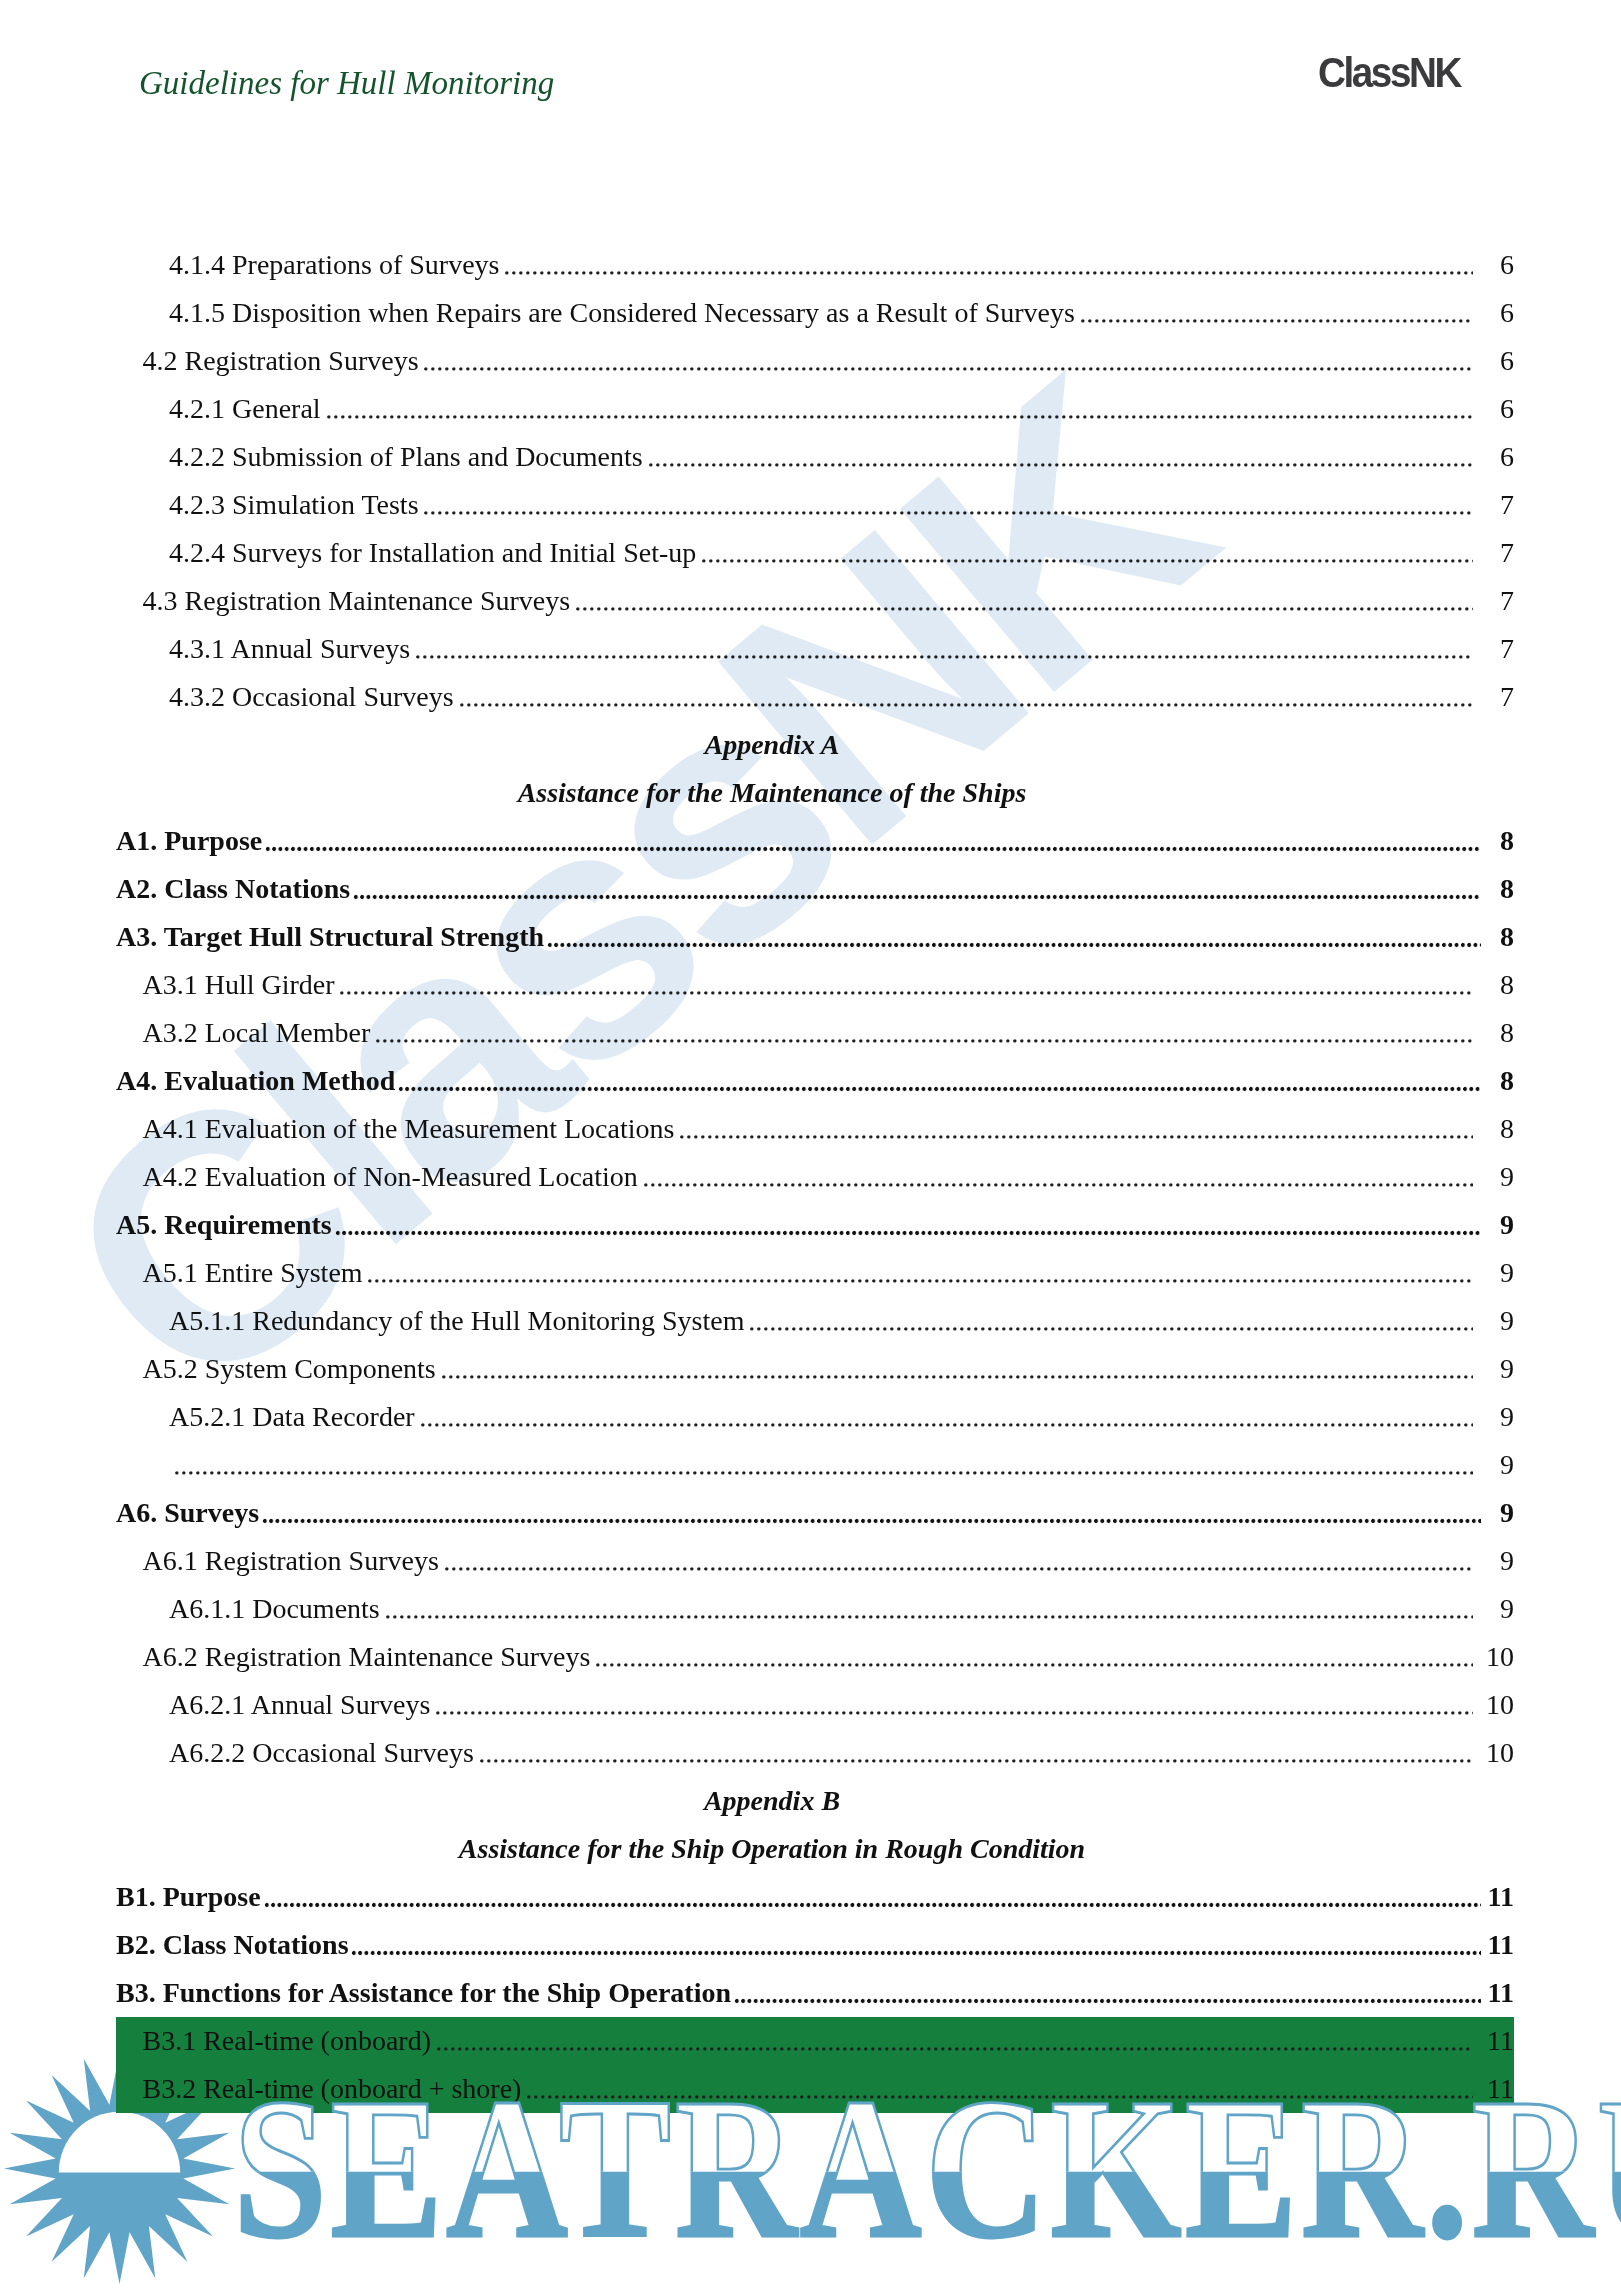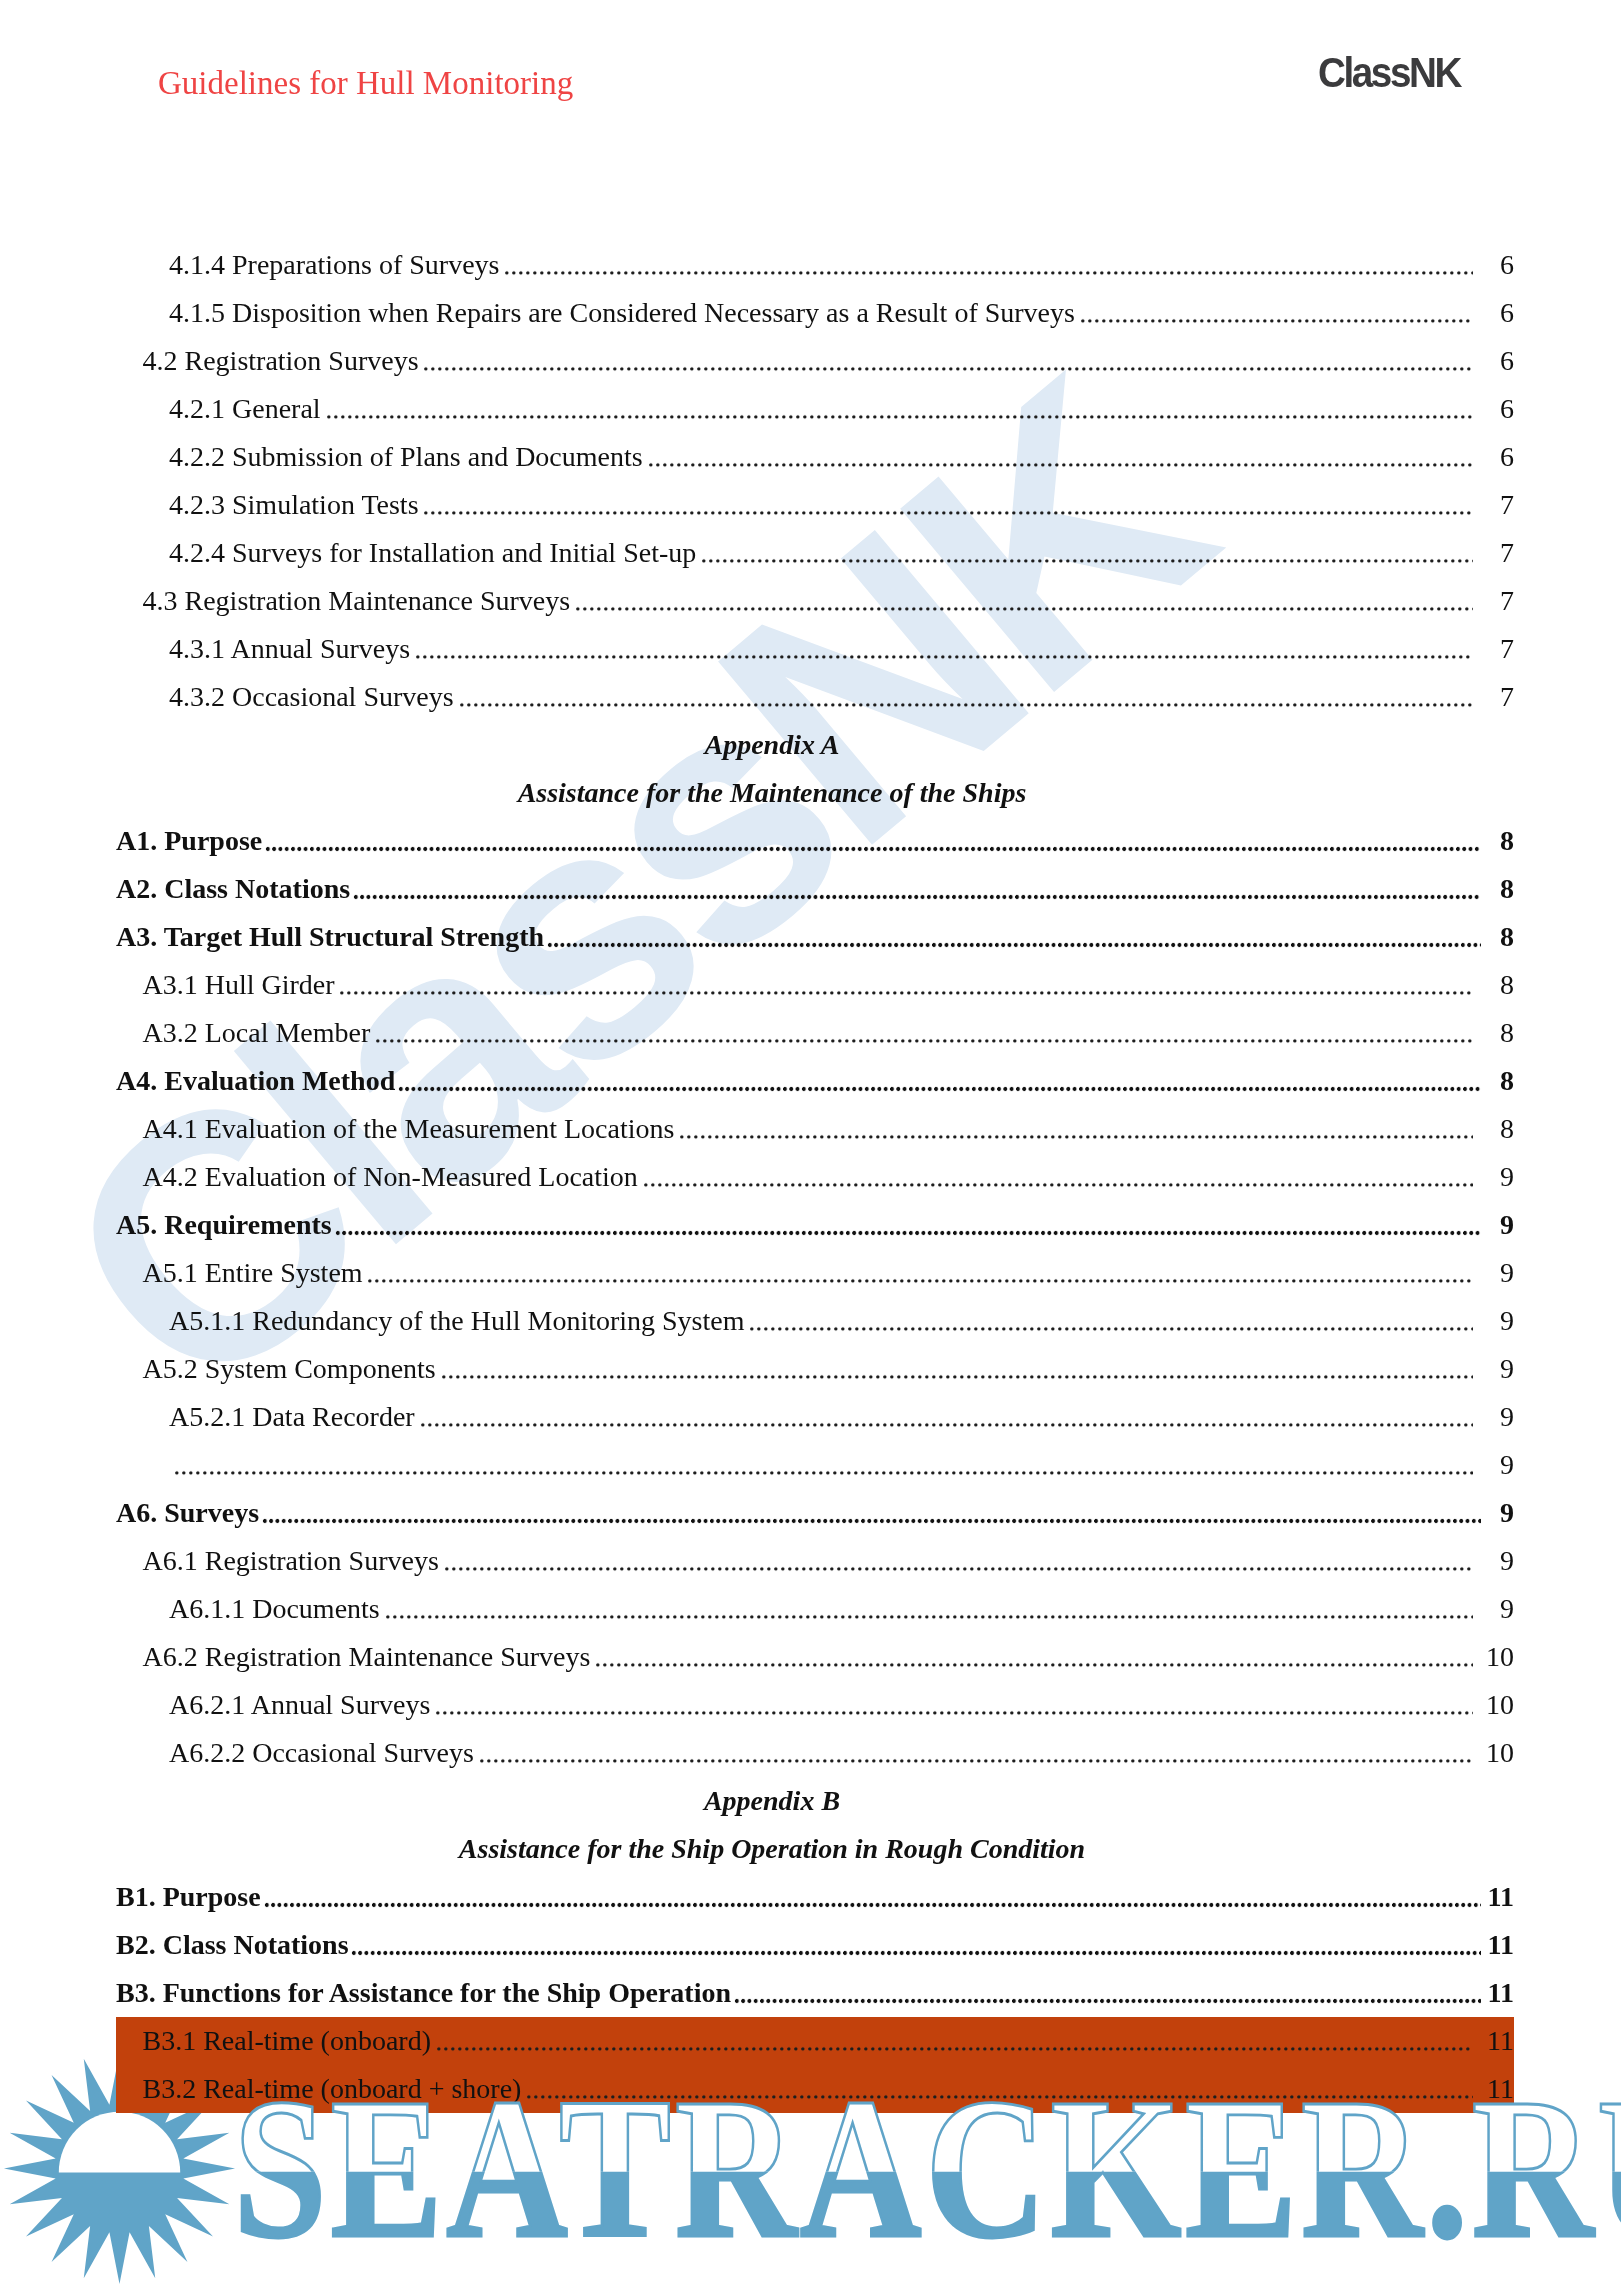--- a/index.html
+++ b/index.html
@@ -7,23 +7,23 @@
     position: relative;
     width: 1621px; height: 2293px;
     background: #ffffff;
     overflow: hidden;
     font-family: "Liberation Serif", "DejaVu Serif", serif;
     color: #111;
   }
 
   
   .doc-header-title {
-    position: absolute; left: 158px; top: 65px;
-    font-size: 33px; letter-spacing: 0px;
-    color: #ef4444; white-space: nowrap; z-index: 2;
+    position: absolute; left: 139px; top: 65px;
+    font-style: italic; font-size: 33px; letter-spacing: 0px;
+    color: #14532d; white-space: nowrap; z-index: 2;
   }
   .brand-logo {
     position: absolute; right: 161px; top: 47px;
     font-family: "Liberation Sans", "DejaVu Sans", sans-serif;
     font-weight: 700; font-size: 46px; letter-spacing: -2.9px;
     color: #3b3b3d; transform: scale(0.84, 0.93); transform-origin: right top;
     z-index: 2; white-space: nowrap;
   }
 
   
@@ -55,21 +55,21 @@
     background-image: radial-gradient(circle at 2.9px 2.9px, #1d1d1d 1.4px, rgba(0,0,0,0) 1.9px);
     background-size: 7px 5.9px; background-repeat: repeat-x;
   }
   .toc-row .page { flex: 0 0 auto; min-width: 33px; text-align: right; }
   .toc-row.bold { font-weight: 700; justify-content: center; }
   .toc-row.bold .leader {
     margin: 0 0 12.7px 2.9px;
     background-image: radial-gradient(circle at 2.9px 2.9px, #111 1.8px, rgba(0,0,0,0) 2.2px);
     background-size: 6.3px 5.9px;
   }
-  .toc-row.bg-white { background: #c2410c; justify-content: center; }
+  .toc-row.bg-white { background: #15803d; justify-content: center; }
   .toc-heading {
     height: 48px; line-height: 48px;
     text-align: center; font-weight: 700; font-size: 28px;
     padding-right: 86px; white-space: nowrap; font-style: italic;
   }
 
   
   .sun-wm { position: absolute; left: 2px; top: 2051px; z-index: 1; }
 
   

